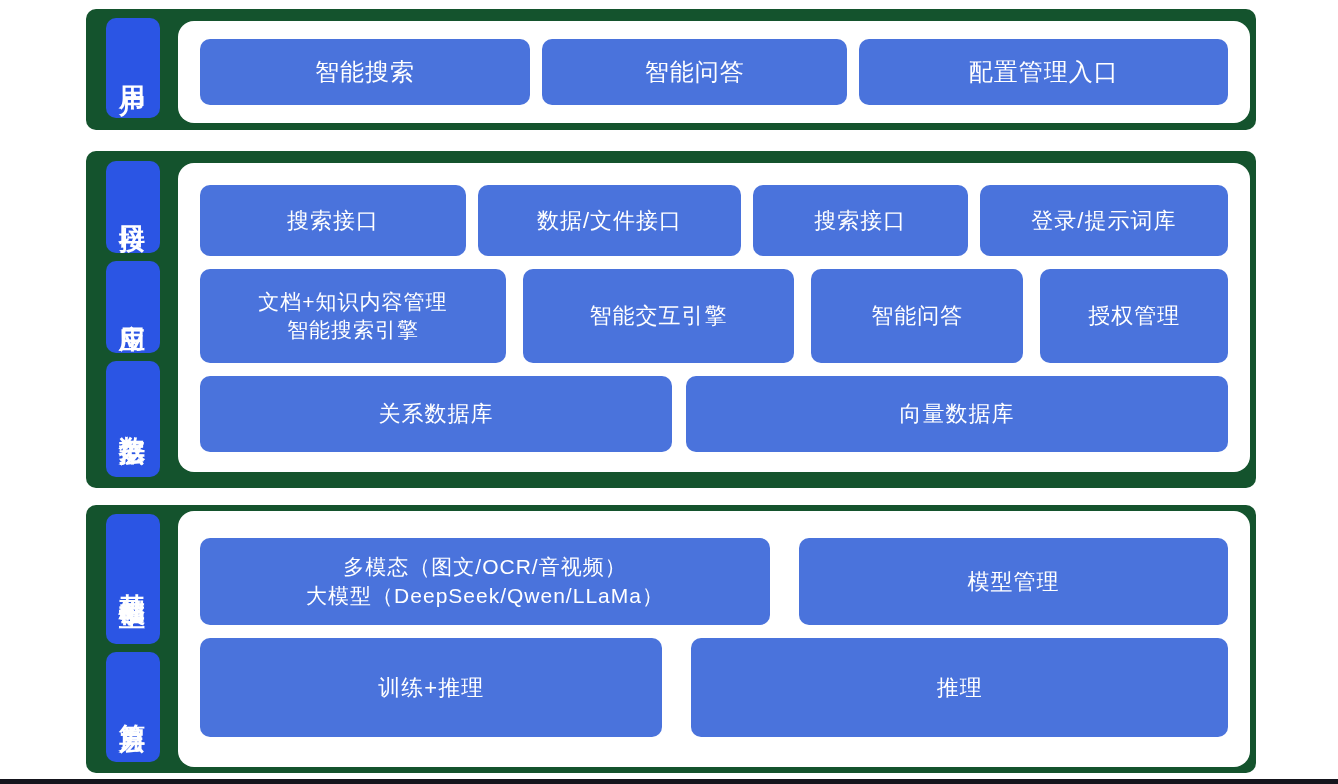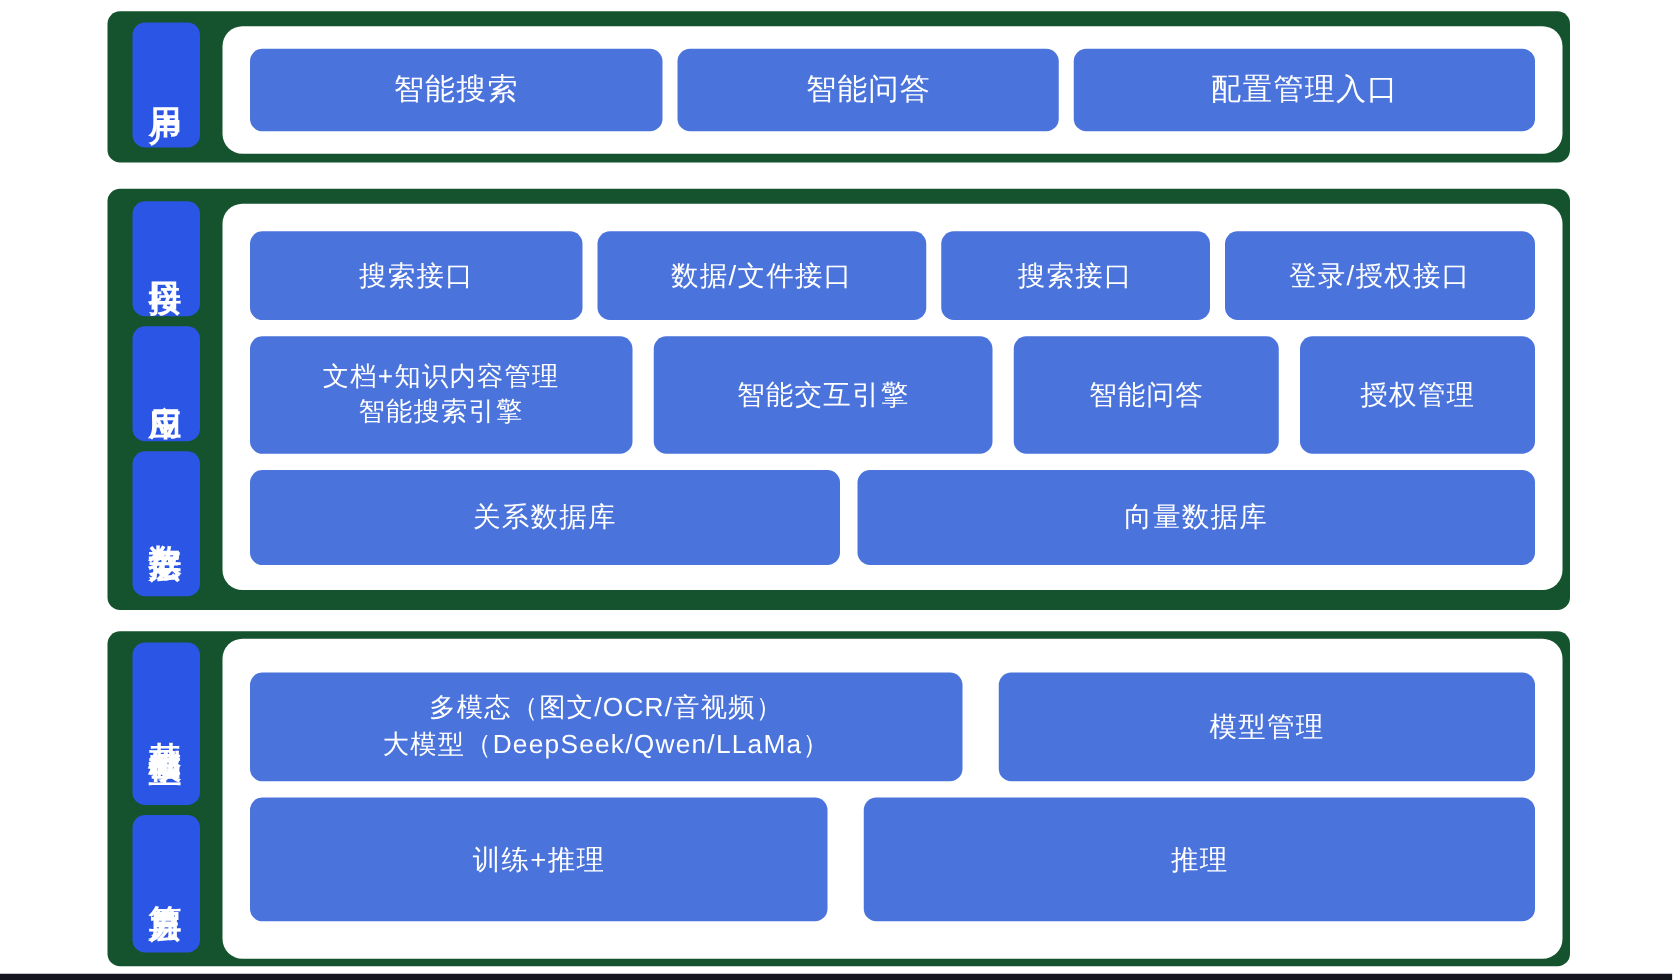--- a/index.html
+++ b/index.html
@@ -95,21 +95,21 @@
       <div class="labelcol">
         <div class="layer-label" style="height:92px">接口</div>
         <div class="layer-label" style="height:92px">应用</div>
         <div class="layer-label" style="height:116px">数据层</div>
       </div>
       <div class="panel">
         <div class="btn-row" style="height:71px">
           <div class="btn" style="flex:208 1 0">搜索接口</div>
           <div class="btn" style="flex:205 1 0">数据/文件接口</div>
           <div class="btn" style="flex:168 1 0">搜索接口</div>
-          <div class="btn" style="flex:194 1 0">登录/授权接口</div>
+          <div class="btn" style="flex:194 1 0">登录/提示词库</div>
         </div>
         <div class="btn-row" style="height:94px; gap:17px">
           <div class="btn two-line" style="flex:303 1 0">文档+知识内容管理
 智能搜索引擎</div>
           <div class="btn" style="flex:269 1 0">智能交互引擎</div>
           <div class="btn" style="flex:210 1 0">智能问答</div>
           <div class="btn" style="flex:186 1 0">授权管理</div>
         </div>
         <div class="btn-row" style="height:76px; gap:14px">
           <div class="btn" style="flex:303 1 0">关系数据库</div>

